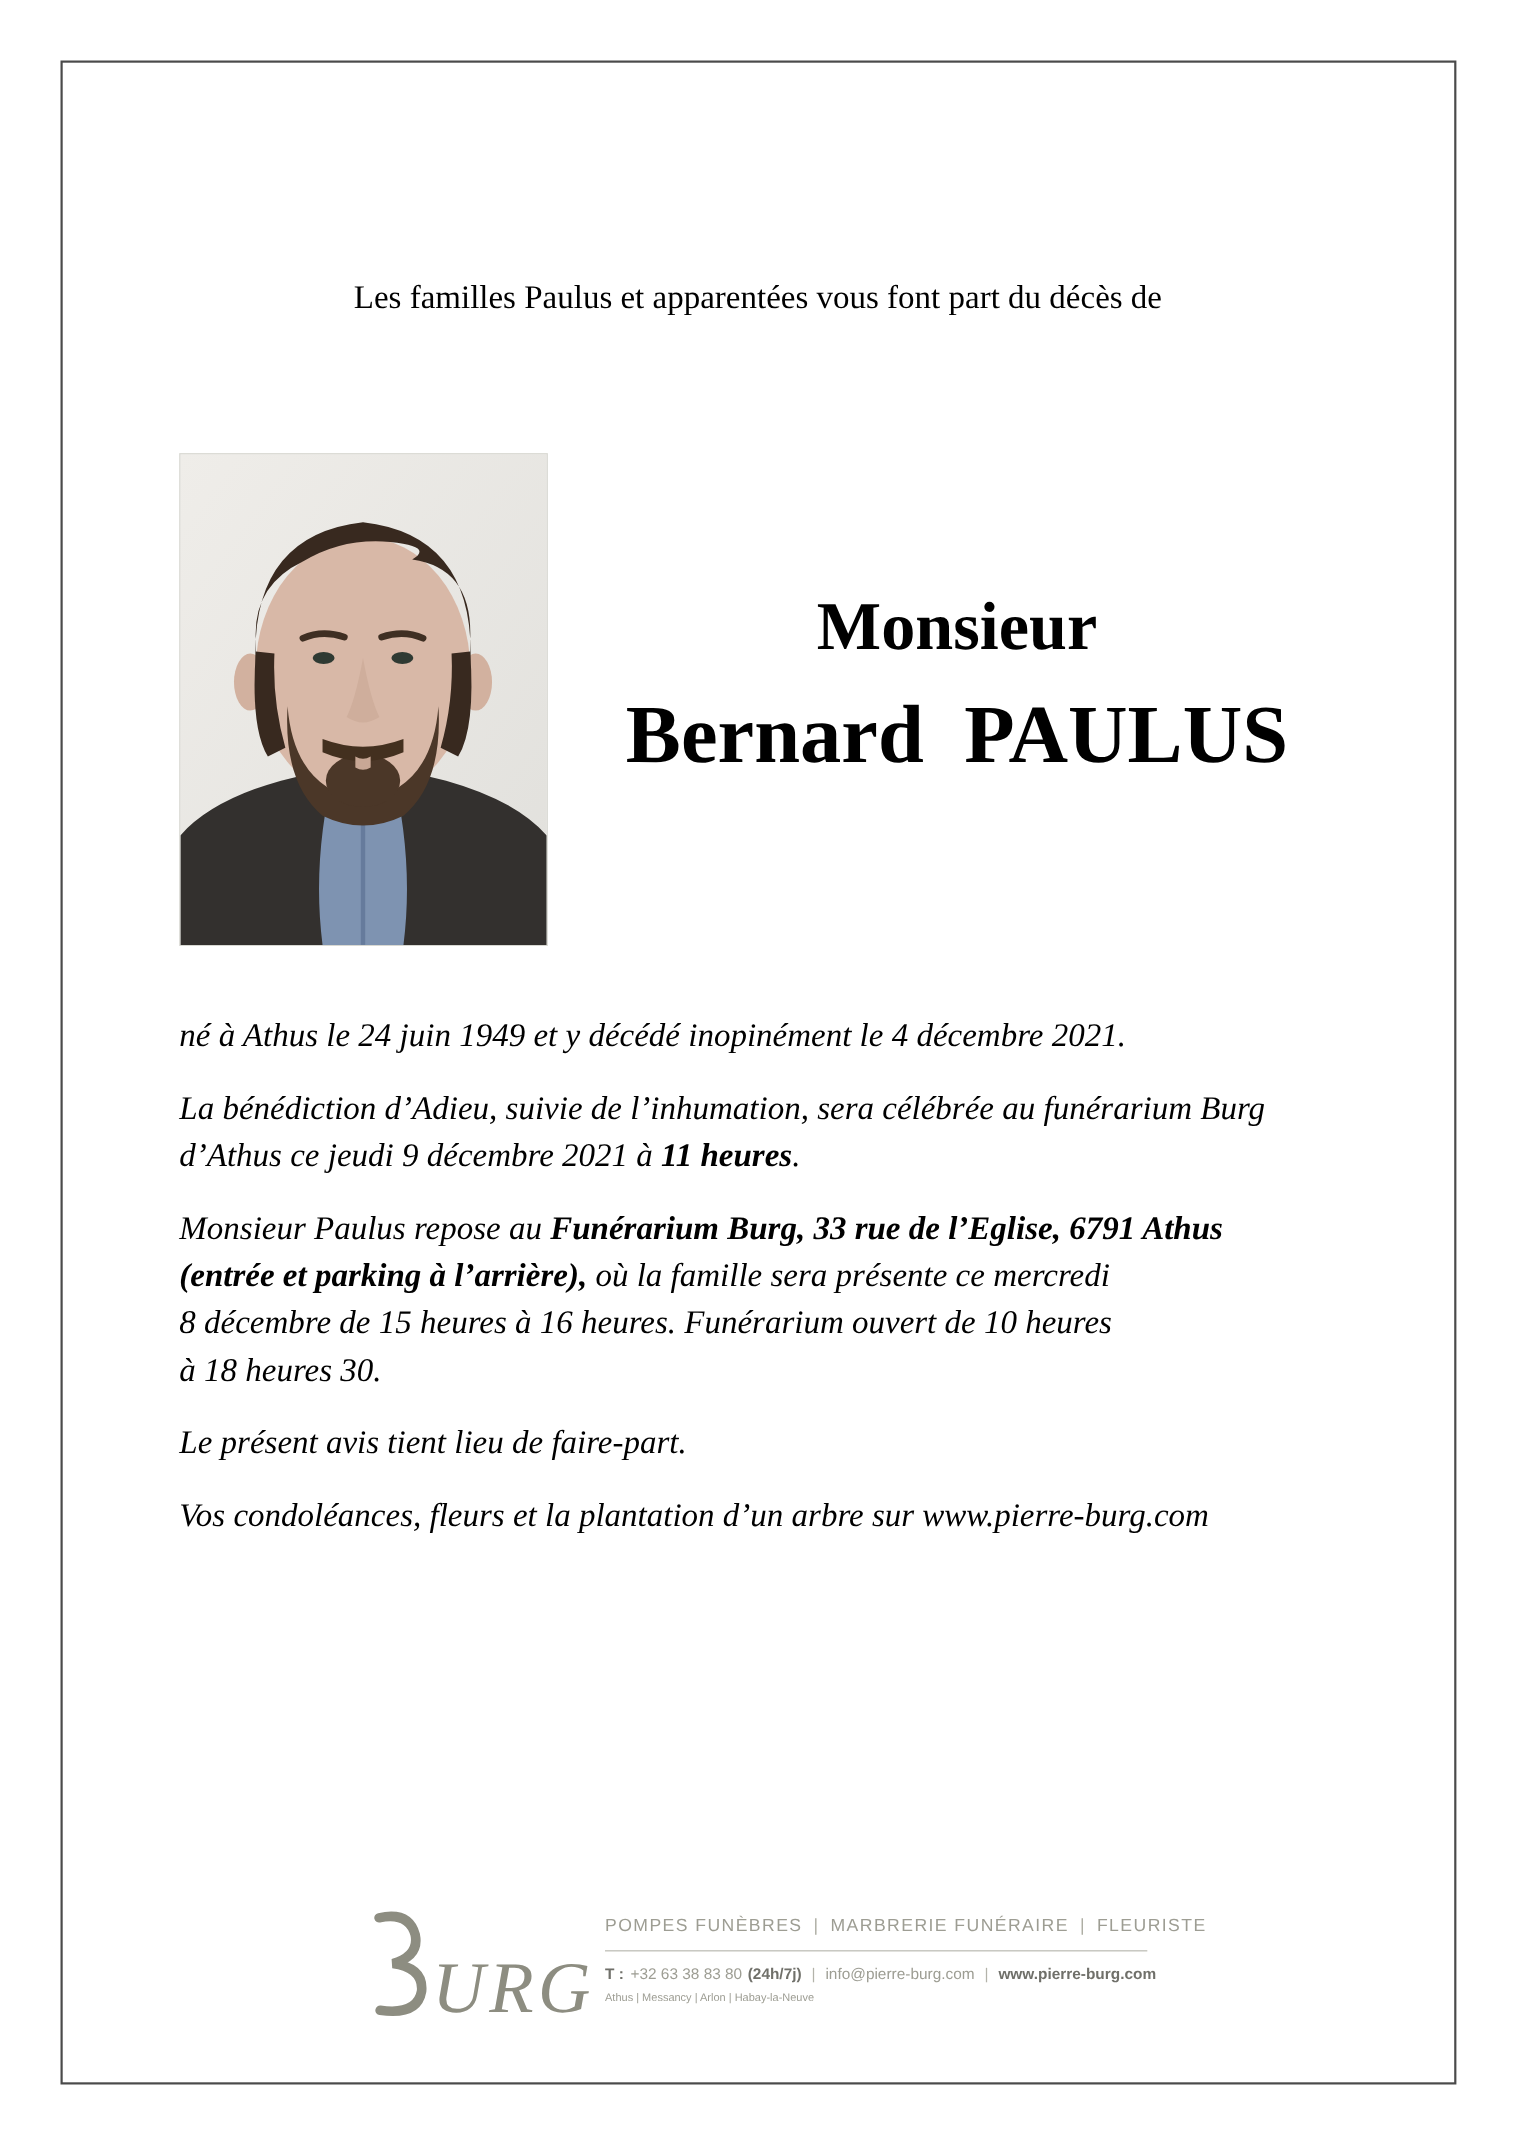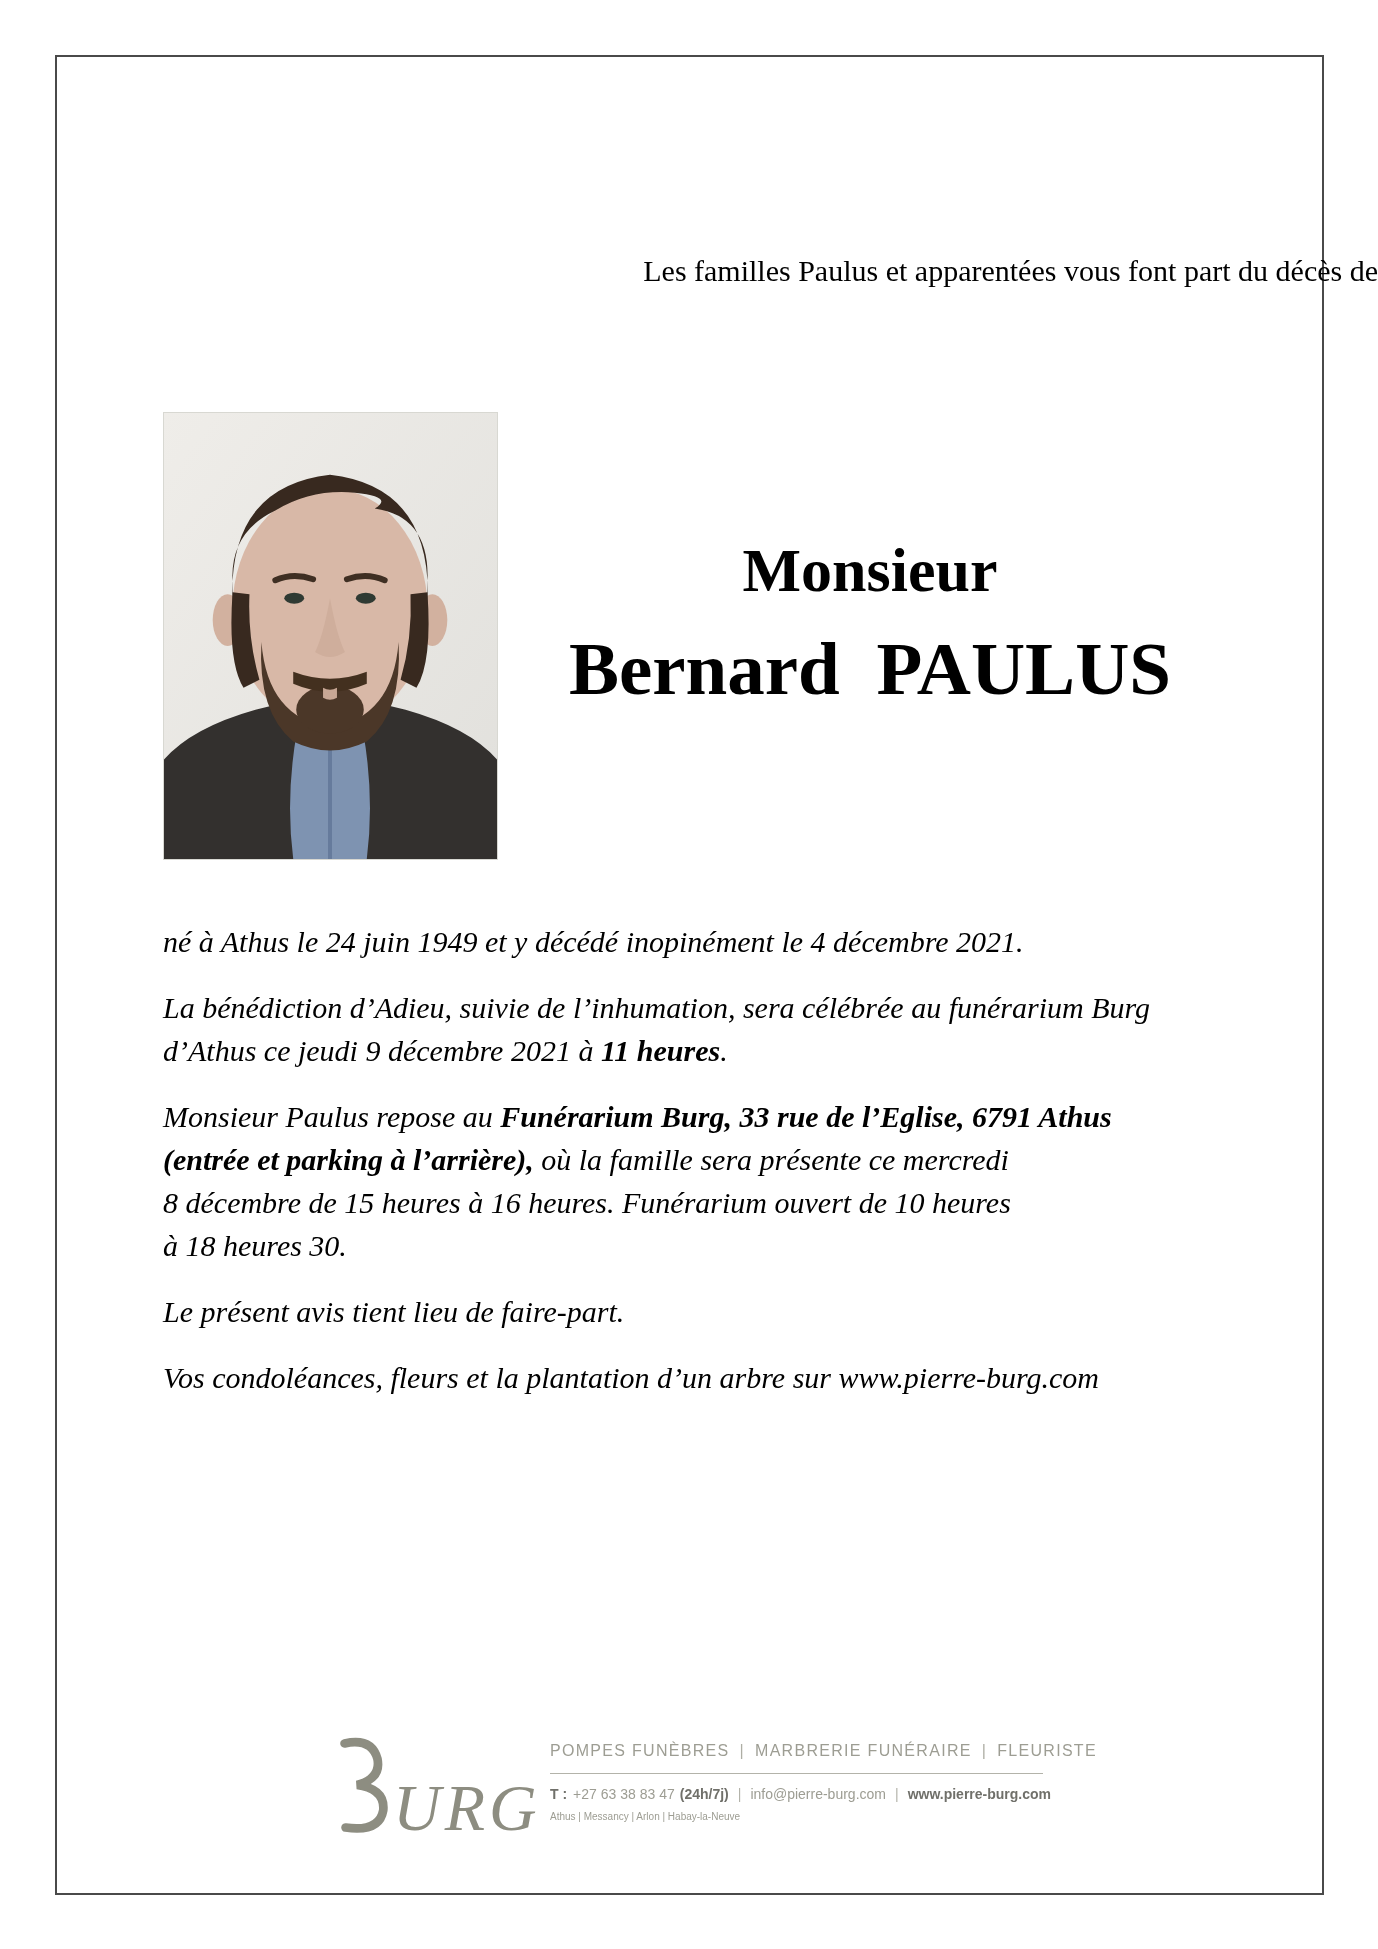--- a/index.html
+++ b/index.html
@@ -1,18 +1,18 @@
 <!DOCTYPE html>
 <html><head>
 <meta charset="utf-8">
 <style>
   html,body{margin:0;padding:0;background:#ffffff;}
   body{width:1378px;height:1949px;position:relative;font-family:"Liberation Serif",serif;color:#000;}
   .frame{position:absolute;left:55px;top:55px;width:1265px;height:1836px;border:2px solid #4a4a4a;}
-  .intro{position:absolute;left:0;top:254px;width:1378px;text-align:right;font-size:30px;}
+  .intro{position:absolute;left:0;top:254px;width:1378px;text-align:center;font-size:30px;}
   .photo{position:absolute;left:163px;top:412px;width:335px;height:448px;border:1px solid #d8d8d2;box-sizing:border-box;background:#eceae6;}
   .photo svg{display:block;width:100%;height:100%;}
   .headings{position:absolute;left:500px;top:535px;width:740px;text-align:center;}
   .title{font-size:62px;line-height:70px;font-weight:bold;}
   .name{font-size:75px;line-height:84px;font-weight:bold;margin-top:22px;word-spacing:18px;}
   .body-text{position:absolute;left:163px;top:920px;width:1120px;font-size:30px;line-height:43px;}
   .body-text p{margin:0 0 23px 0;}
   .line{display:block;white-space:nowrap;font-style:italic;}
   b{font-weight:bold;}
   
@@ -114,16 +114,16 @@
   </svg>
   <span class="logo-rest">URG</span>
 </div>
 
 <div class="footer-right">
   <div class="services">
     <span>POMPES FUNÈBRES</span><span class="svc-sep">|</span><span>MARBRERIE FUNÉRAIRE</span><span class="svc-sep">|</span><span>FLEURISTE</span>
   </div>
   <div class="divider"></div>
   <div class="contact">
-    <span class="bold">T :</span><span class="c-phone">+27 63 38 83 47</span><span class="bold c-hours">(24h/7j)</span><span class="c-sep">|</span><span>info@pierre-burg.com</span><span class="c-sep">|</span><span class="bold">www.pierre-burg.com</span>
+    <span class="bold">T :</span><span class="c-phone">+32 63 38 83 80</span><span class="bold c-hours">(24h/7j)</span><span class="c-sep">|</span><span>info@pierre-burg.com</span><span class="c-sep">|</span><span class="bold">www.pierre-burg.com</span>
   </div>
   <div class="locations">Athus | Messancy | Arlon | Habay-la-Neuve</div>
 </div>
 
 </body></html>

